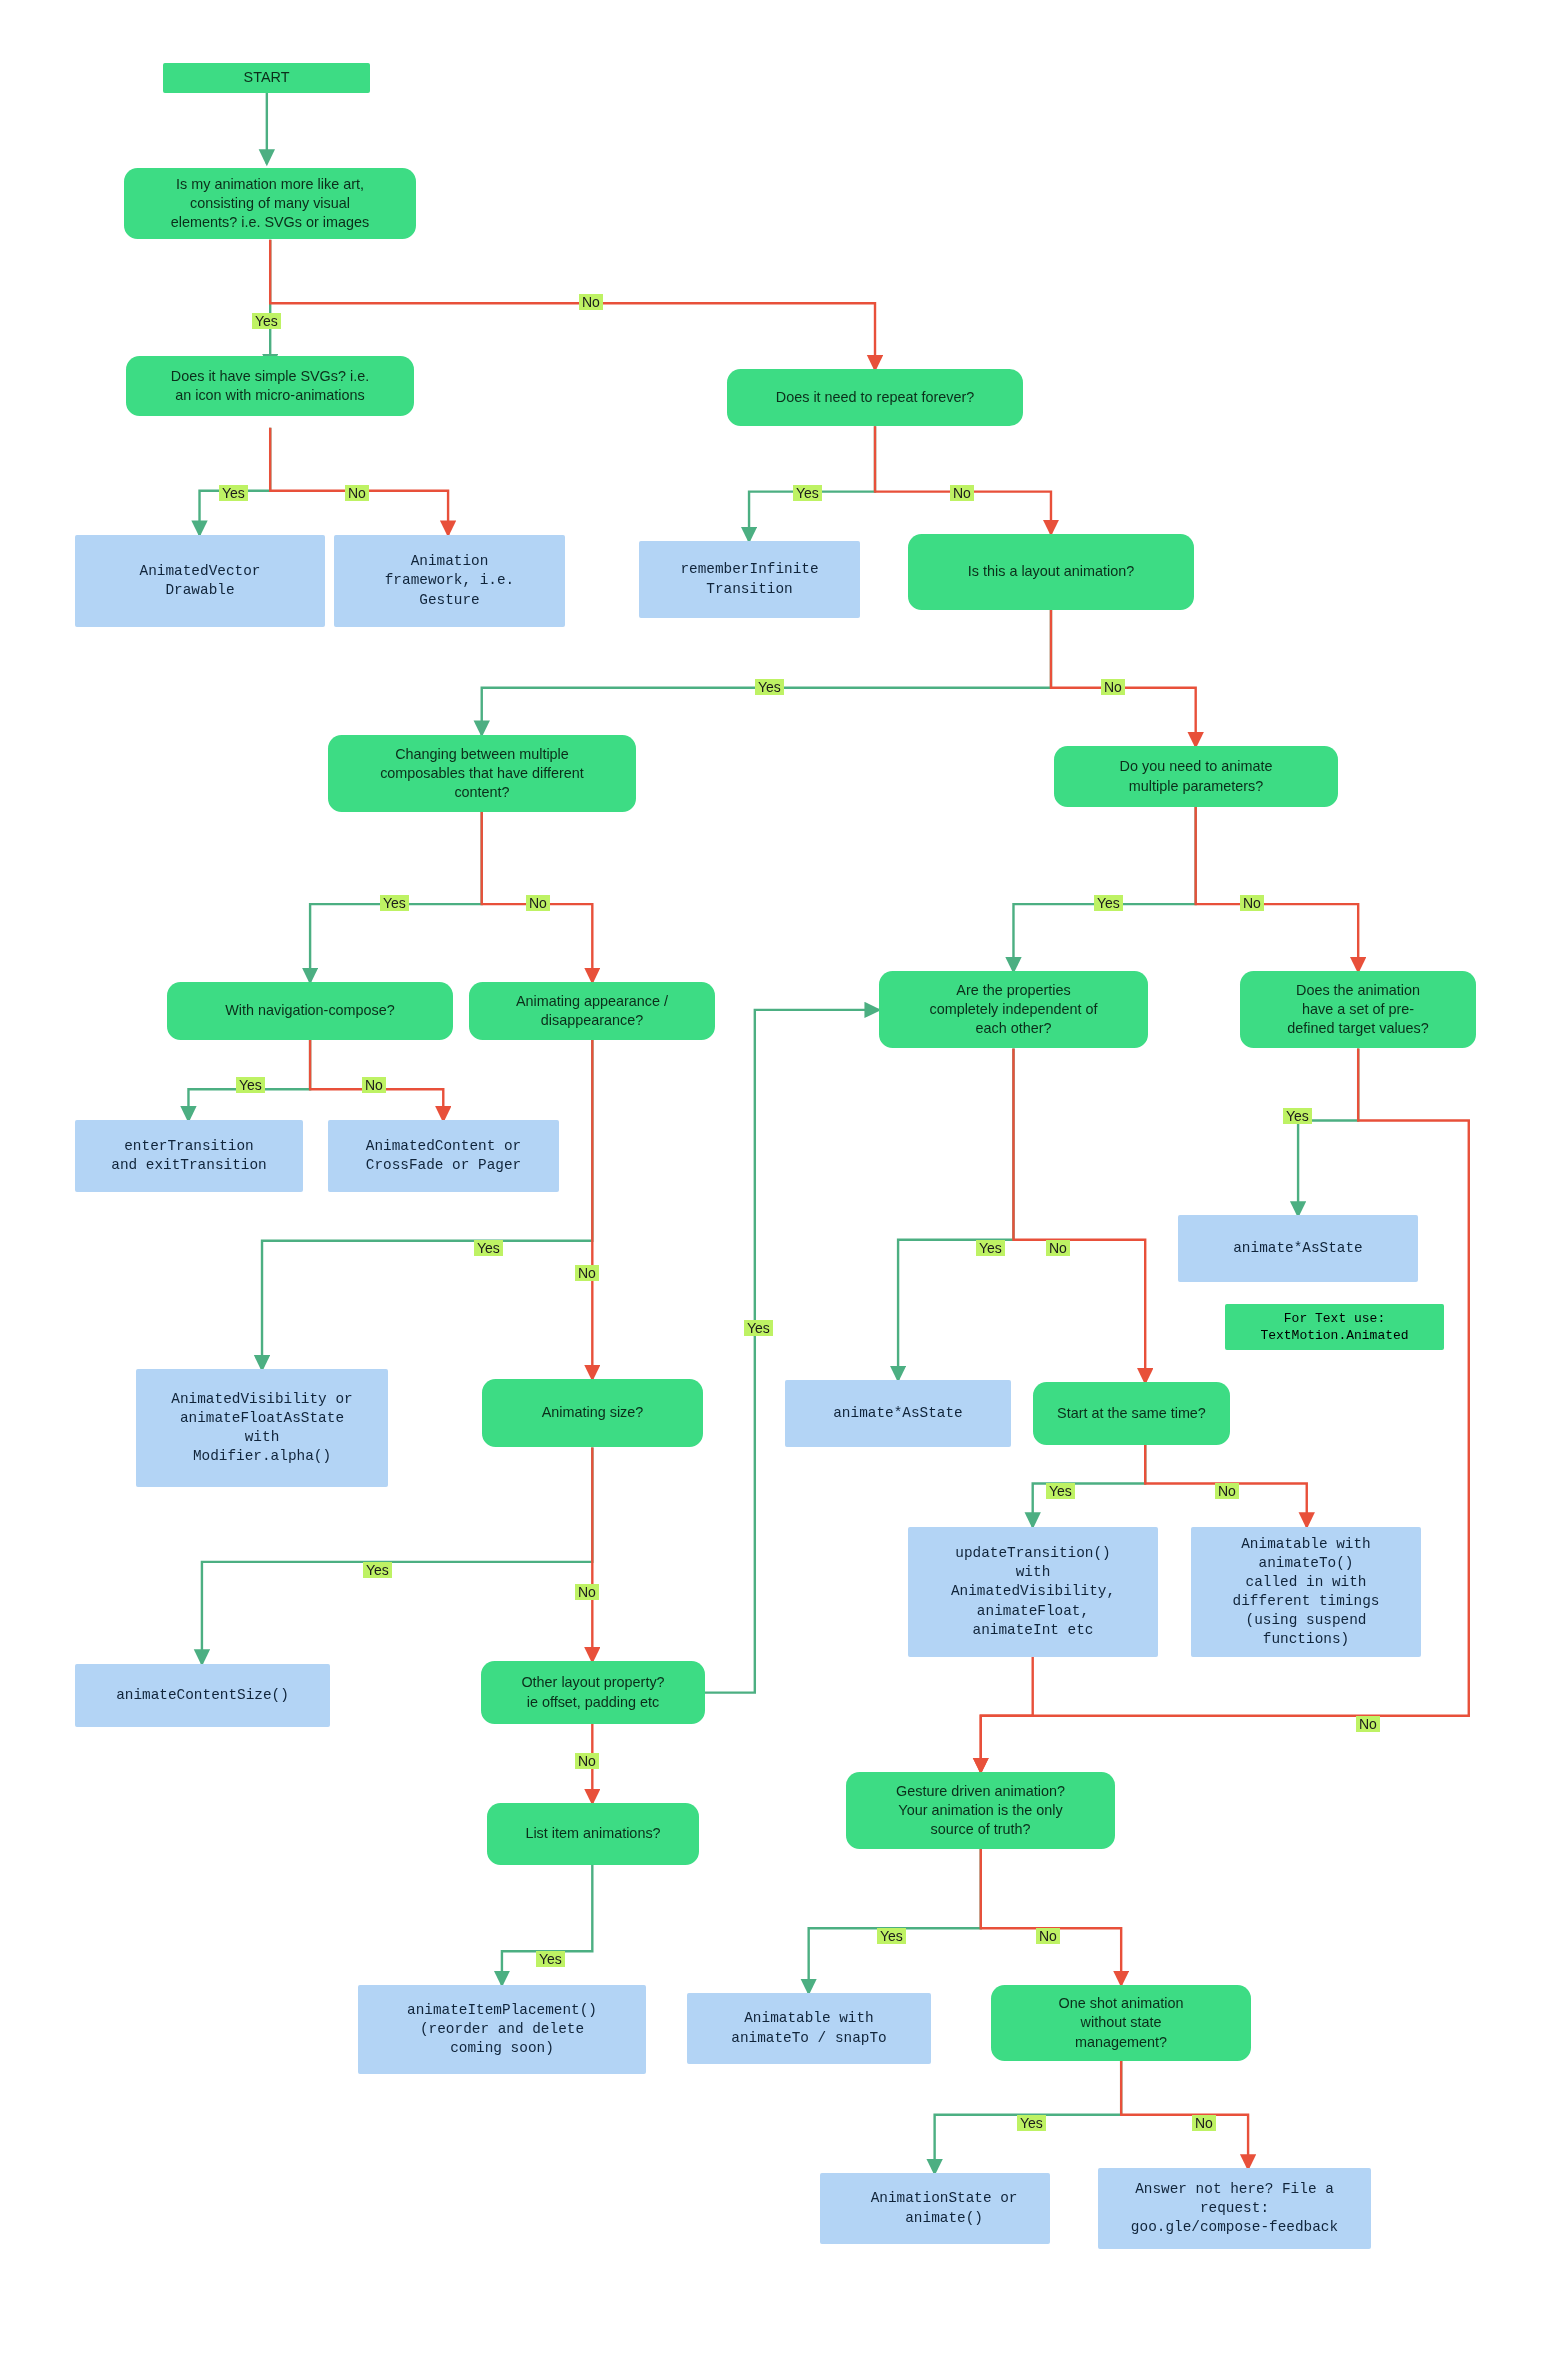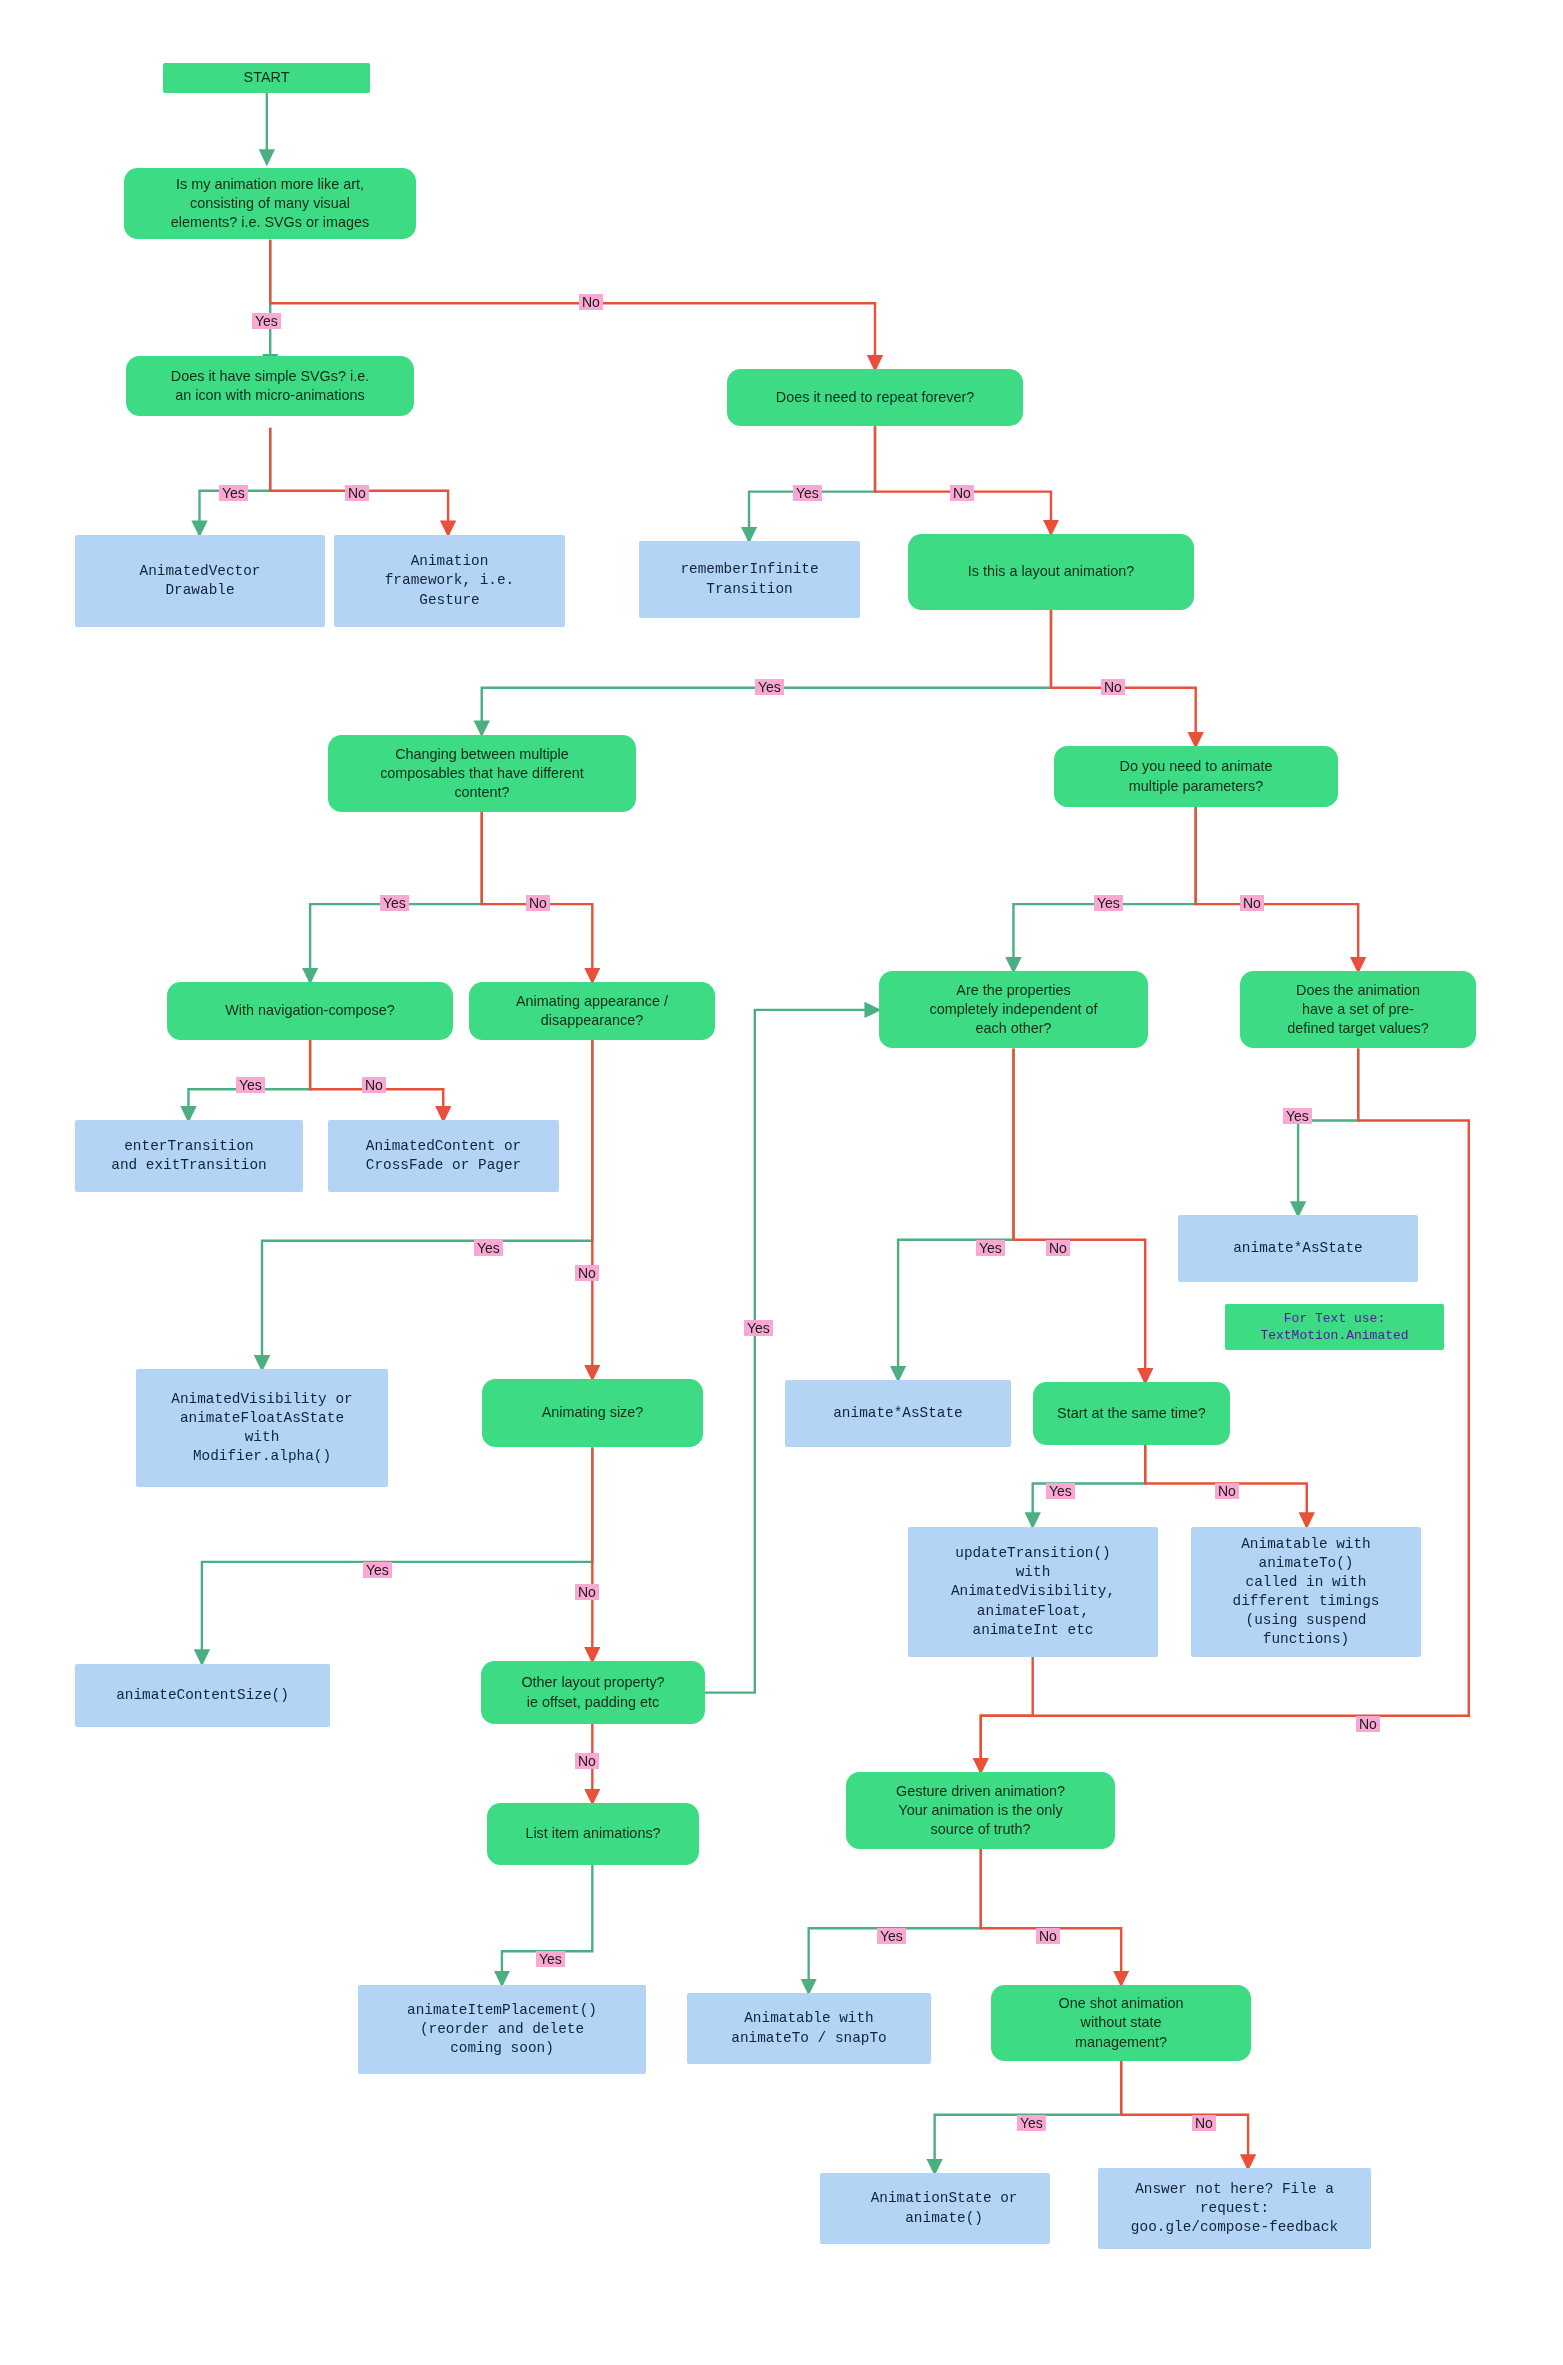--- a/index.html
+++ b/index.html
@@ -53,32 +53,32 @@
   .terminal {
     background: #b3d4f5;
     color: #10243a;
     border-radius: 1.9px;
     font-family: "Liberation Mono", monospace;
     font-size: 14.4px;
     padding: 3.8px 5.8px;
   }
   .note {
     background: #3ddc84;
-    color: #4c1d95;
+    color: #000000;
     border-radius: 1.9px;
     font-family: "Liberation Mono", monospace;
     font-size: 13px;
     padding: 2.9px 4.8px;
   }
   .edge-label {
     position: absolute;
     font-family: "Liberation Sans", sans-serif;
     font-size: 14px;
     color: #1b1b1b;
-    background: #f9a8d4;
+    background: #bef264;
     padding: 0 2.9px;
     z-index: 6;
     white-space: nowrap;
   }
 </style>
 </head>
 <body>
 
 <div id="canvas">
 

